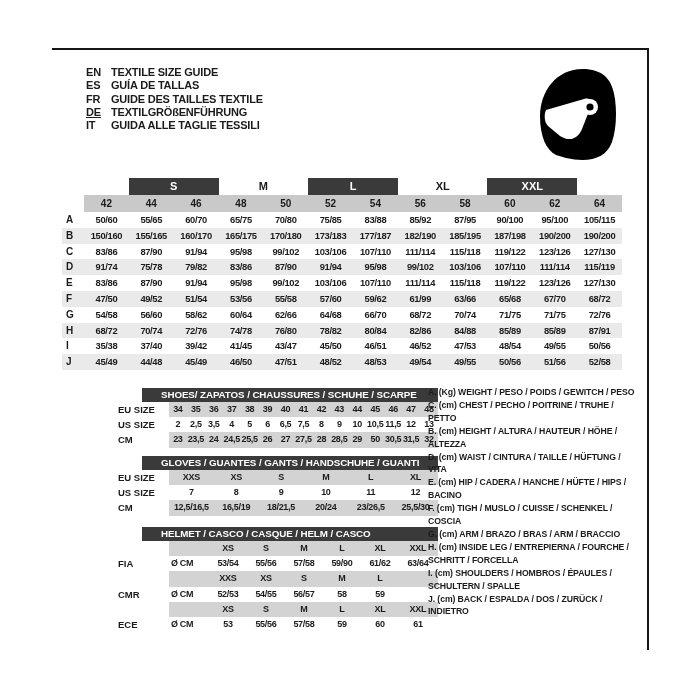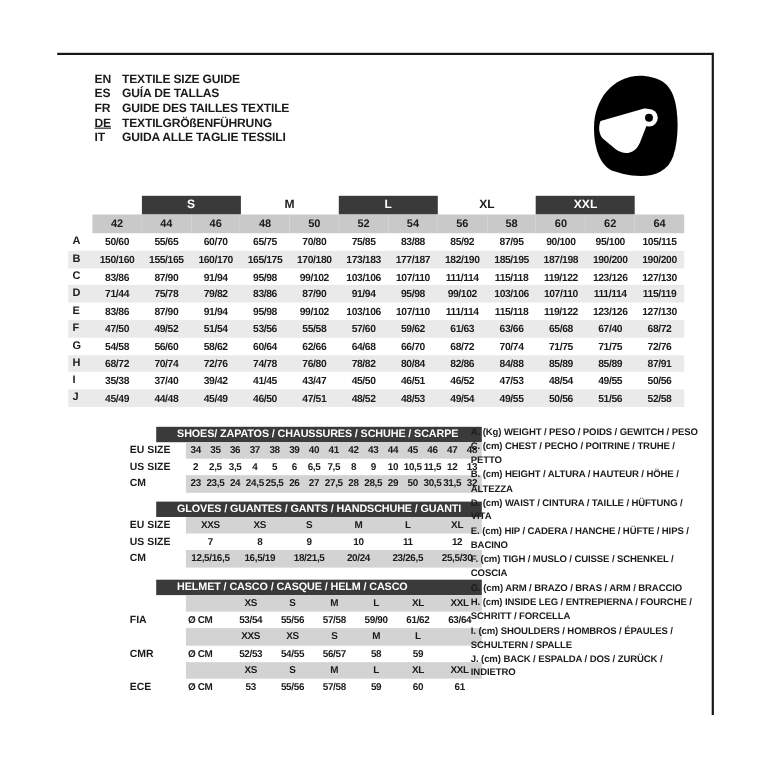--- a/index.html
+++ b/index.html
@@ -159,21 +159,21 @@
           <div class="c">103/106</div>
           <div class="c">107/110</div>
           <div class="c">111/114</div>
           <div class="c">115/118</div>
           <div class="c">119/122</div>
           <div class="c">123/126</div>
           <div class="c">127/130</div>
         </div>
         <div class="grid13 drow stripe">
           <div class="c lt">D</div>
-          <div class="c">71/44</div>
+          <div class="c">91/74</div>
           <div class="c">75/78</div>
           <div class="c">79/82</div>
           <div class="c">83/86</div>
           <div class="c">87/90</div>
           <div class="c">91/94</div>
           <div class="c">95/98</div>
           <div class="c">99/102</div>
           <div class="c">103/106</div>
           <div class="c">107/110</div>
           <div class="c">111/114</div>
@@ -196,24 +196,24 @@
         </div>
         <div class="grid13 drow stripe">
           <div class="c lt">F</div>
           <div class="c">47/50</div>
           <div class="c">49/52</div>
           <div class="c">51/54</div>
           <div class="c">53/56</div>
           <div class="c">55/58</div>
           <div class="c">57/60</div>
           <div class="c">59/62</div>
-          <div class="c">61/63</div>
+          <div class="c">61/99</div>
           <div class="c">63/66</div>
           <div class="c">65/68</div>
-          <div class="c">67/40</div>
+          <div class="c">67/70</div>
           <div class="c">68/72</div>
         </div>
         <div class="grid13 drow">
           <div class="c lt">G</div>
           <div class="c">54/58</div>
           <div class="c">56/60</div>
           <div class="c">58/62</div>
           <div class="c">60/64</div>
           <div class="c">62/66</div>
           <div class="c">64/68</div>

